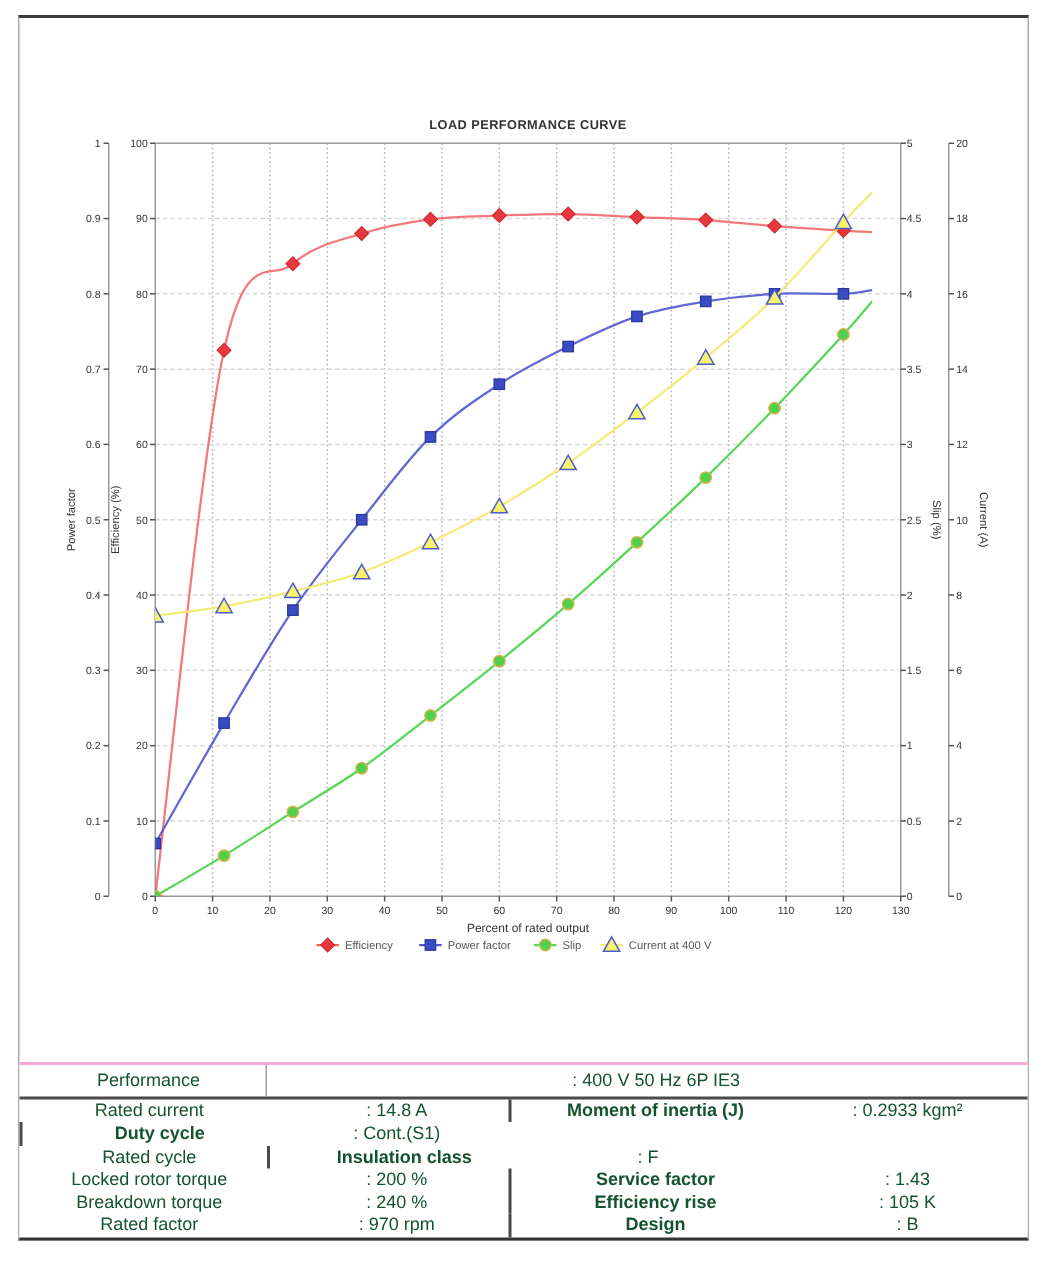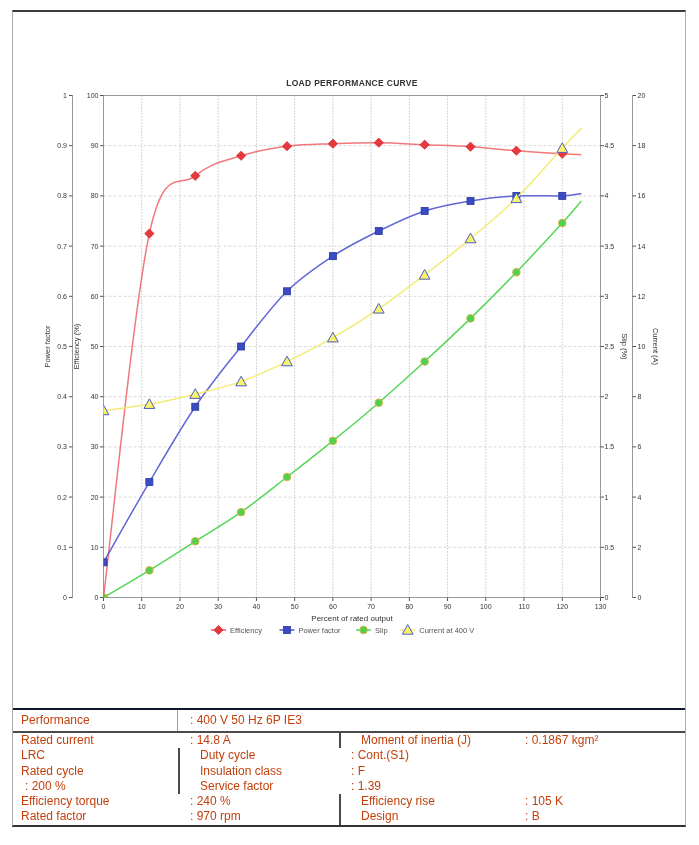--- a/index.html
+++ b/index.html
@@ -9,38 +9,38 @@
   }
   .frame{
     position:absolute;left:12px;top:10px;width:674px;height:817px;
     box-sizing:border-box;
     border-top:2px solid #3b3b3b;border-bottom:2px solid #2b2b2b;
     border-left:1px solid #ababab;border-right:1px solid #ababab;
   }
   #chart-svg{position:absolute;left:0;top:0;}
   .spec-table{
     position:absolute;left:13px;top:708px;width:672px;
-    border-top:2px solid #0f172a;
-    font-size:12px;color:#c2410c;background:#fff;
+    border-top:2px solid #f9a8d4;
+    font-size:12px;color:#14532d;background:#fff;text-align:center;
   }
   .spec-header{
     display:grid;grid-template-columns:165px 1fr;
     height:21px;line-height:21px;
     border-bottom:2px solid #4a4a4a;
   }
   .spec-header .cell.c1{border-right:1px solid #9e9e9e;}
   .spec-row{
     display:grid;grid-template-columns:165px 161px 174px 172px;
     height:15.3px;line-height:15.3px;
   }
   #spec-rows{border-bottom:2px solid #333;}
   .cell{white-space:nowrap;overflow:hidden;}
   .cell.label{padding-left:8px;}
   .cell.value{padding-left:12px;}
-  .spec-row .c3{border-left:2px solid #4a4a4a;padding-left:20px;}
+  .spec-row .c3{border-left:2px solid #4a4a4a;padding-left:20px;font-weight:bold;}
 </style>
 </head>
 <body>
 
 <div class="frame"></div>
 
 <svg id="chart-svg" width="699" height="665">
     <g>
       <line x1="141.73076923076923" y1="95.5" x2="141.73076923076923" y2="597.5" stroke="#ababab" stroke-width="1" stroke-dasharray="1,2"></line>
       <line x1="179.96153846153845" y1="95.5" x2="179.96153846153845" y2="597.5" stroke="#ababab" stroke-width="1" stroke-dasharray="1,2"></line>
@@ -285,39 +285,39 @@
 <div class="spec-table">
   <div class="spec-header">
     <div class="cell label c1">Performance</div>
     <div class="cell value">: 400 V 50 Hz 6P IE3</div>
   </div>
   <div id="spec-rows">
       <div class="spec-row">
         <div class="cell label c1">Rated current</div>
         <div class="cell value c2">: 14.8 A</div>
         <div class="cell label c3">Moment of inertia (J)</div>
-        <div class="cell value c4">: 0.1867 kgm²</div>
-      </div>
-      <div class="spec-row">
-        <div class="cell label c1">LRC</div>
+        <div class="cell value c4">: 0.2933 kgm²</div>
+      </div>
+      <div class="spec-row">
         <div class="cell label c3">Duty cycle</div>
         <div class="cell value c4">: Cont.(S1)</div>
       </div>
       <div class="spec-row">
         <div class="cell label c1">Rated cycle</div>
         <div class="cell label c3">Insulation class</div>
         <div class="cell value c4">: F</div>
       </div>
       <div class="spec-row">
+        <div class="cell label c1">Locked rotor torque</div>
         <div class="cell value c2">: 200 %</div>
         <div class="cell label c3">Service factor</div>
-        <div class="cell value c4">: 1.39</div>
-      </div>
-      <div class="spec-row">
-        <div class="cell label c1">Efficiency torque</div>
+        <div class="cell value c4">: 1.43</div>
+      </div>
+      <div class="spec-row">
+        <div class="cell label c1">Breakdown torque</div>
         <div class="cell value c2">: 240 %</div>
         <div class="cell label c3">Efficiency rise</div>
         <div class="cell value c4">: 105 K</div>
       </div>
       <div class="spec-row">
         <div class="cell label c1">Rated factor</div>
         <div class="cell value c2">: 970 rpm</div>
         <div class="cell label c3">Design</div>
         <div class="cell value c4">: B</div>
       </div>

